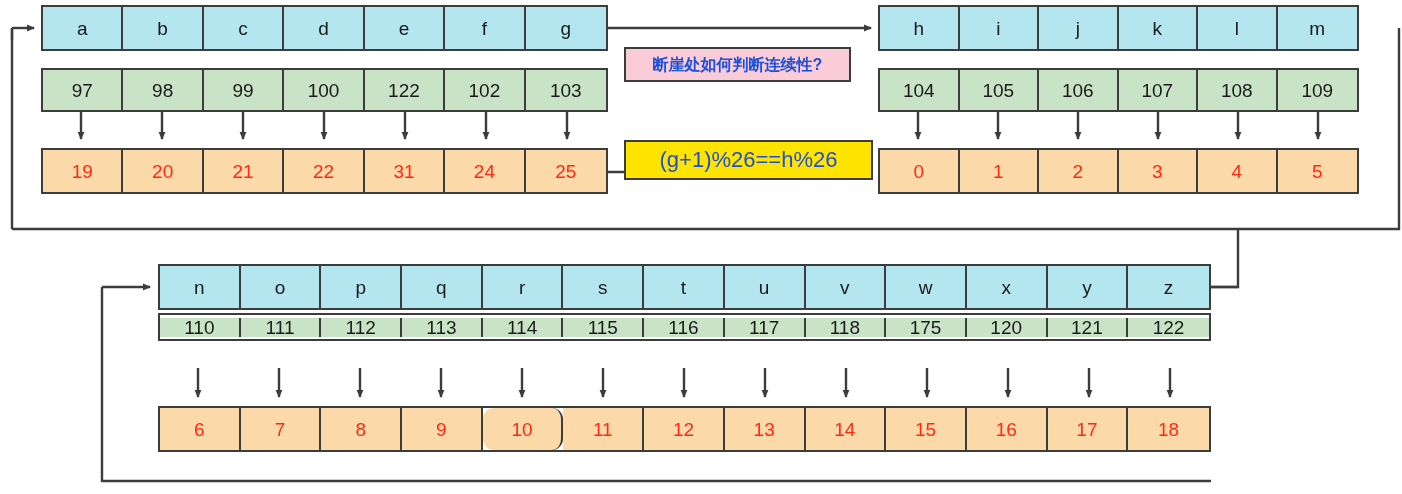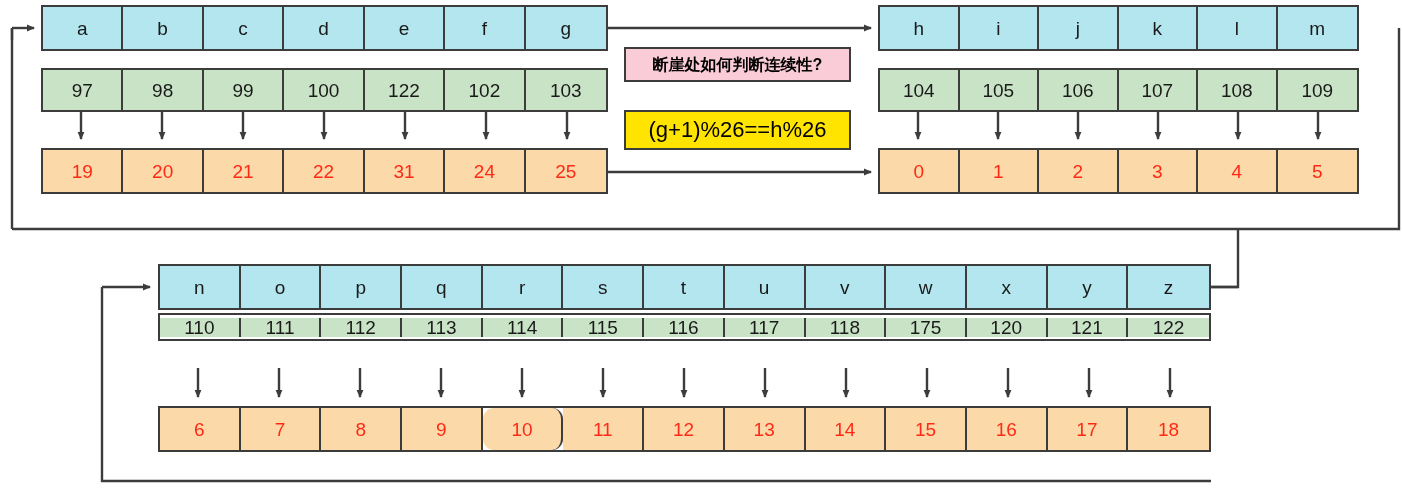--- a/index.html
+++ b/index.html
@@ -55,21 +55,21 @@
     background: #fbd9a8;
     color: #ff2a16;
   }
   .note {
     position: absolute;
     box-sizing: border-box;
     border: 2px solid #3c3c3c;
     display: flex;
     align-items: center;
     justify-content: center;
-    color: #000000;
+    color: #1d4ed8;
     line-height: 1;
   }
   .note-question {
     background: #f9ccd7;
     font-size: 16px;
     font-weight: bold;
   }
   .note-formula {
     background: #ffe400;
     font-size: 22px;
@@ -165,21 +165,21 @@
     <div class="cell" style="width:81px;">20</div>
     <div class="cell" style="width:81px;">21</div>
     <div class="cell" style="width:81px;">22</div>
     <div class="cell" style="width:81px;">31</div>
     <div class="cell" style="width:81px;">24</div>
     <div class="cell" style="width:81px;">25</div>
   </div>
 
   <div class="note note-question" style="left:624px; top:47px; width:227px; height:35px;">断崖处如何判断连续性?</div>
 
-  <div class="note note-formula" style="left:624px; top:110px; width:227px; height:40px;">(g+1)%26==h%26</div>
+  <div class="note note-formula" style="left:624px; top:140px; width:249px; height:40px;">(g+1)%26==h%26</div>
 
   <div class="row row-letters" style="left:878px; top:5px; width:481px; height:46px;">
     <div class="cell" style="width:80.2px;">h</div>
     <div class="cell" style="width:80.2px;">i</div>
     <div class="cell" style="width:80.2px;">j</div>
     <div class="cell" style="width:80.2px;">k</div>
     <div class="cell" style="width:80.2px;">l</div>
     <div class="cell" style="width:80.2px;">m</div>
   </div>
 

